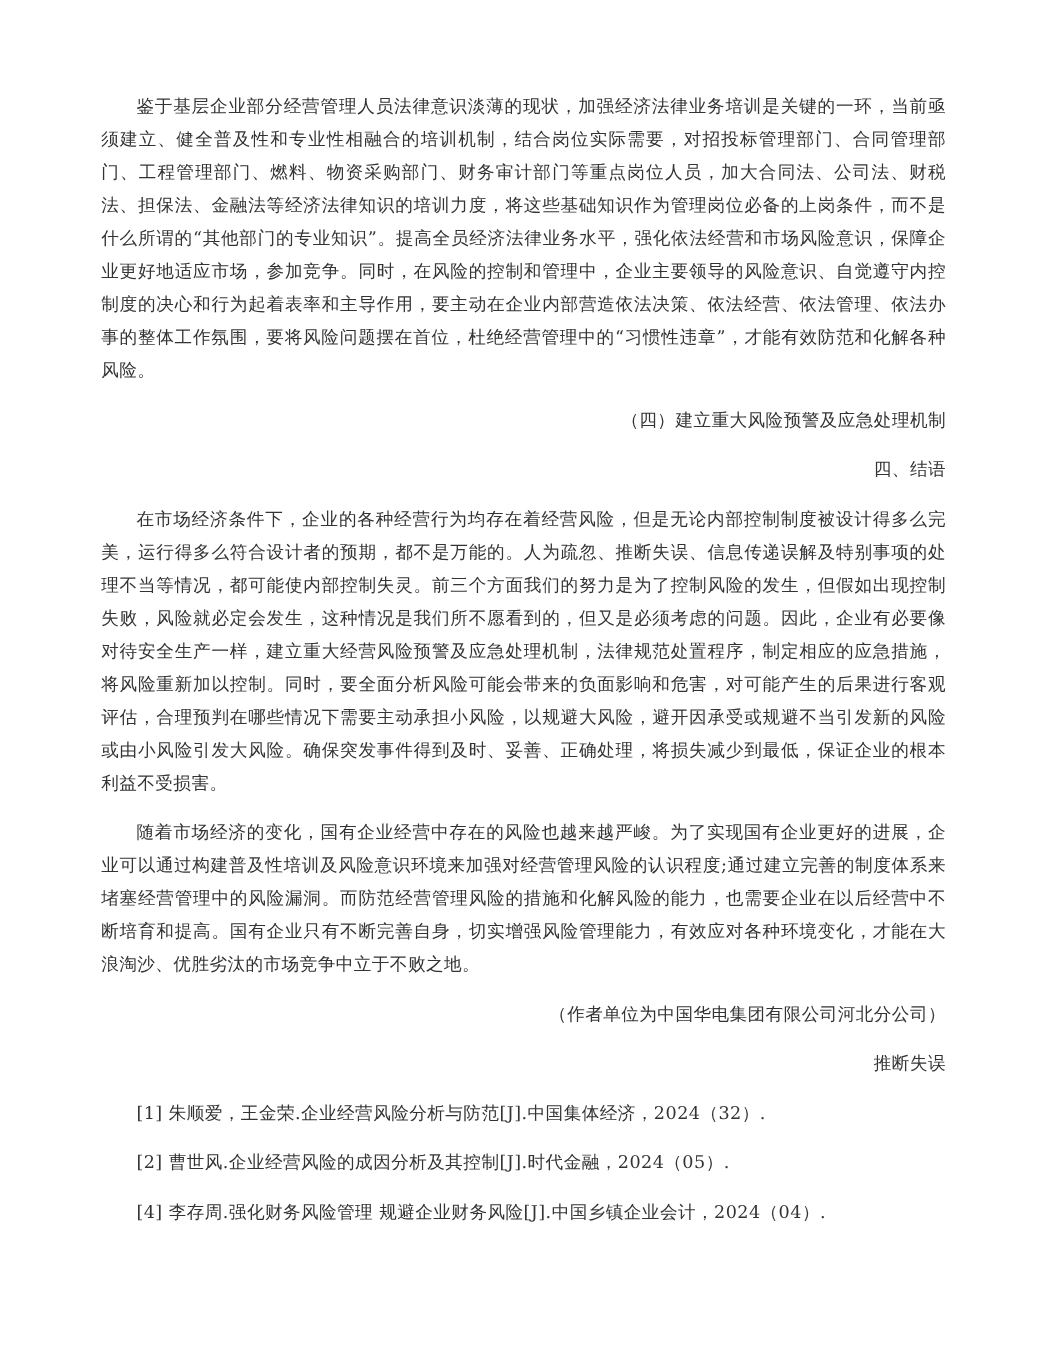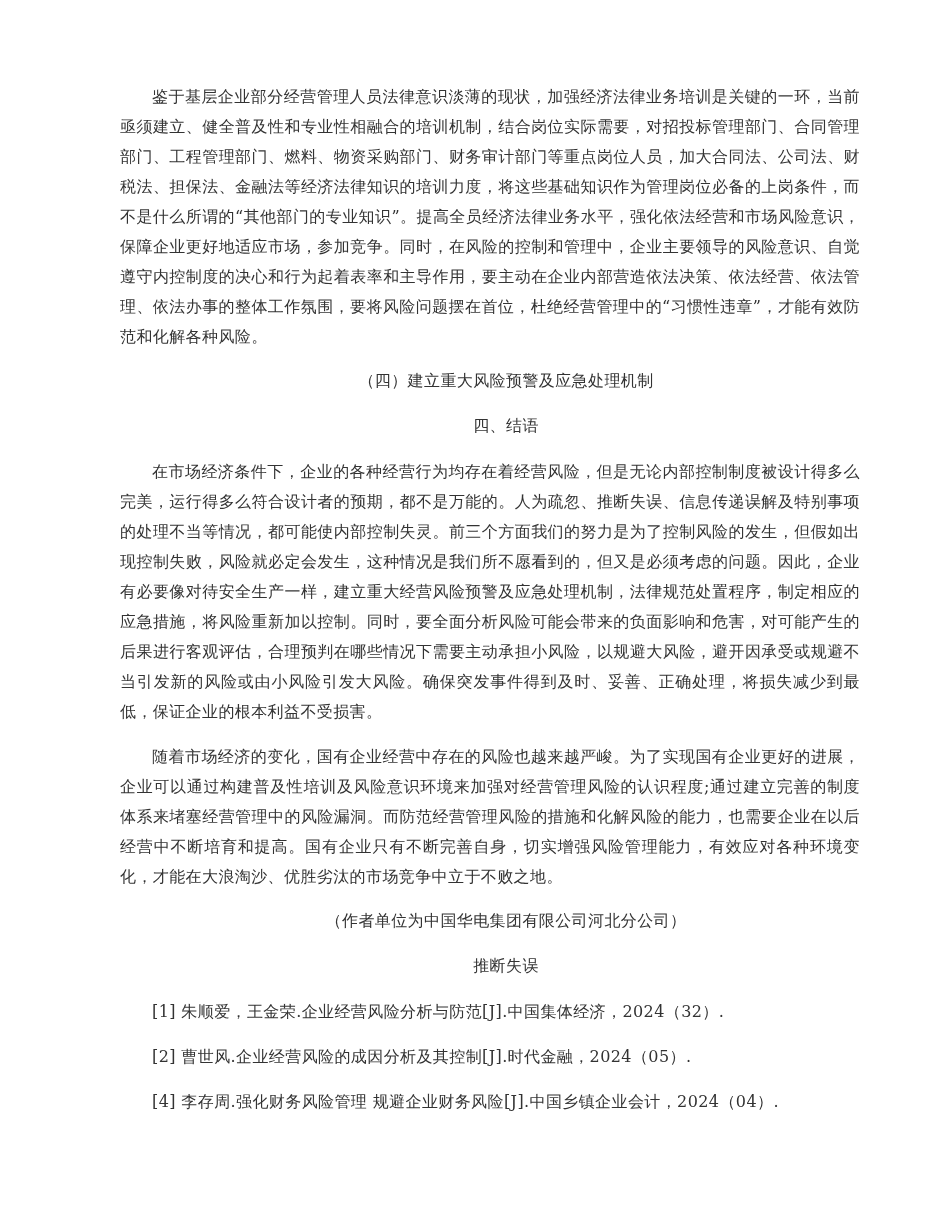--- a/index.html
+++ b/index.html
@@ -10,36 +10,35 @@
   body {
     width: 950px;
     height: 1230px;
     overflow: hidden;
     font-family: "DejaVu Serif", "Liberation Serif", serif;
   }
   .page {
     box-sizing: border-box;
     width: 950px;
     height: 1230px;
-    padding: 82px 90px 40px 120px;
+    padding: 82px 90px 40px 92px;
     background: #ffffff;
   }
   .block {
     margin: 0 0 15px 0;
     font-size: 16px;
     line-height: 30px;
     letter-spacing: 0.4px;
     color: #333333;
     text-align: justify;
     text-indent: 2em;
     word-break: break-all;
   }
   .heading {
-    text-align: center;
-    font-family: Liberation Mono, monospace;
+    text-align: right;
   }
   .reference {
     text-align: left;
   }
 </style>
 </head>
 <body>
 
 <div class="page">
   <p class="block">鉴于基层企业部分经营管理人员法律意识淡薄的现状，加强经济法律业务培训是关键的一环，当前亟须建立、健全普及性和专业性相融合的培训机制，结合岗位实际需要，对招投标管理部门、合同管理部门、工程管理部门、燃料、物资采购部门、财务审计部门等重点岗位人员，加大合同法、公司法、财税法、担保法、金融法等经济法律知识的培训力度，将这些基础知识作为管理岗位必备的上岗条件，而不是什么所谓的“其他部门的专业知识”。提高全员经济法律业务水平，强化依法经营和市场风险意识，保障企业更好地适应市场，参加竞争。同时，在风险的控制和管理中，企业主要领导的风险意识、自觉遵守内控制度的决心和行为起着表率和主导作用，要主动在企业内部营造依法决策、依法经营、依法管理、依法办事的整体工作氛围，要将风险问题摆在首位，杜绝经营管理中的“习惯性违章”，才能有效防范和化解各种风险。</p>

